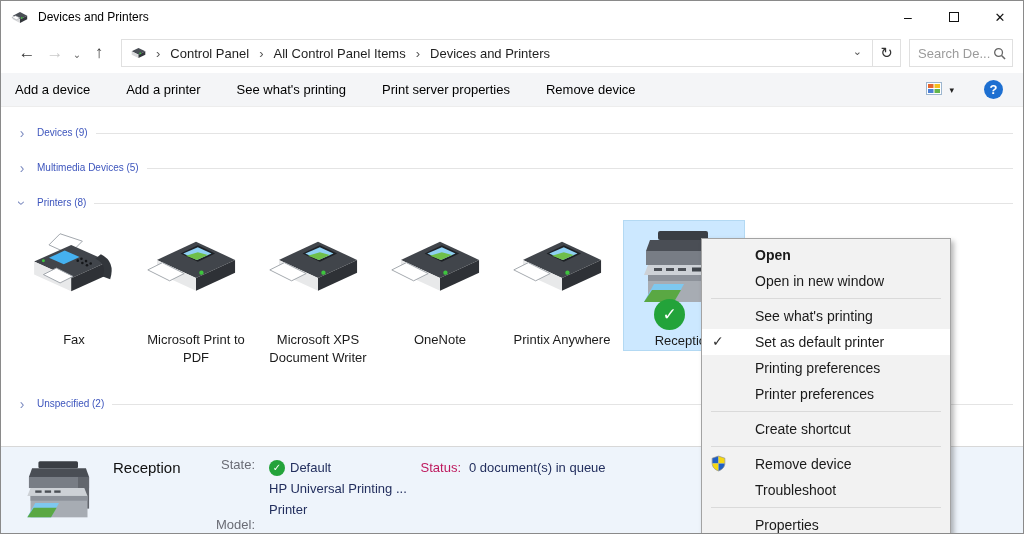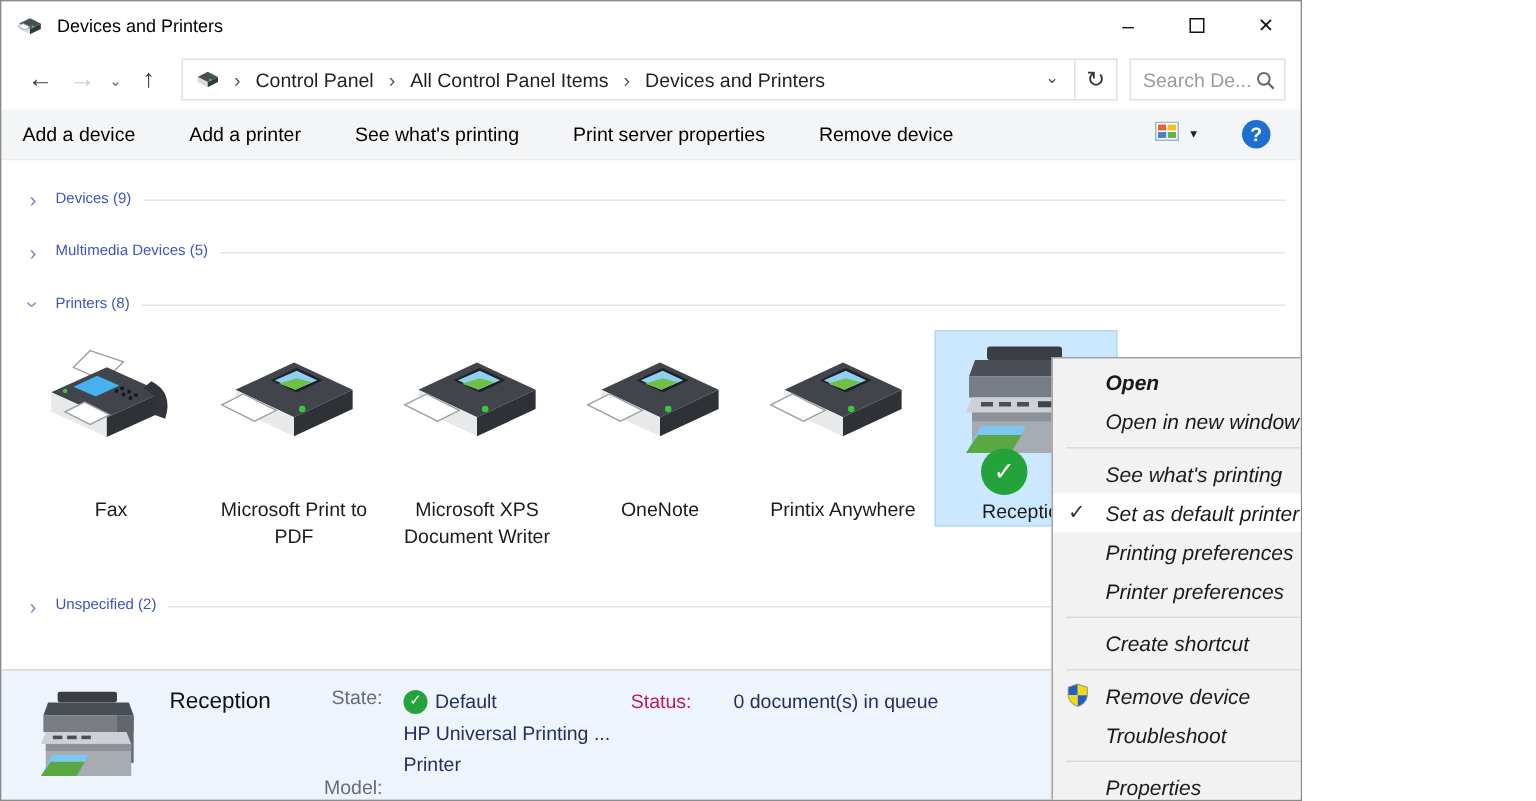--- a/index.html
+++ b/index.html
@@ -1,20 +1,20 @@
 <!DOCTYPE html>
 <html><head>
 <meta charset="utf-8">
 <style>
   * { box-sizing: border-box; margin: 0; padding: 0; }
   html,body { background:#fff; }
   body { font-family: "Liberation Sans", "DejaVu Sans", sans-serif; }
 
   .window {
-    position: relative; width: 868px; height: 534px;
+    position: relative; width: 1024px; height: 534px;
     border: 1px solid #8a8a8a; background: #fff; overflow: hidden;
   }
 
   
   .titlebar { height: 32px; display: flex; align-items: center; padding-left: 10px; background:#fff; }
   .titlebar .app-icon { width: 20px; display:flex; }
   .titlebar .title { font-size: 12px; color: #000; margin-left: 7px; }
   .titlebar .spacer { flex: 1; }
   .win-btn { width: 46px; height: 32px; display:flex; align-items:center; justify-content:center;
              font-size: 14px; color:#111; }
@@ -78,32 +78,32 @@
   .details .printer-img { width: 78px; display:flex; }
   .d-name { width: 84px; margin-left: 14px; font-size: 15px; color: #0f0f0f; padding-top: 2px; }
   .d-col { display: flex; flex-direction: column; }
   .d-row { height: 21px; display: flex; align-items: center; font-size: 13px; white-space: nowrap; }
   .d-labels { width: 58px; gap: 45px; }
   .d-labels .d-row { justify-content: flex-end; color: #6a6c75; }
   .d-values { width: 146px; margin-left: 14px; }
   .d-values .d-row { color: #232f5e; overflow: visible; }
   .d-labels2 { width: 46px; }
   .d-labels2 .d-row { justify-content: flex-end; color: #be185d; }
-  .d-value2 { margin-left: 28px; align-items: flex-end; }
+  .d-value2 { margin-left: 8px; align-items: flex-end; }
   .d-value2 .d-row { color: #232f5e; }
   .state-check { width: 16px; height: 16px; border-radius: 50%; background: #23a33a; color: #fff;
                  font-size: 10px; font-weight: bold; display: flex; align-items: center;
                  justify-content: center; margin-right: 5px; }
 
   
   .context-menu { position: absolute; left: 700px; top: 237px; width: 250px; z-index: 50;
                   background: #f2f2f2; border: 1px solid #a3a3a3;
                   box-shadow: 3px 3px 5px rgba(0,0,0,0.28); padding: 3px 0; }
-  .cm-item { height: 26px; display: flex; align-items: center; padding-left: 35px;
-             font-size: 14px; color: #1a1a1a; position: relative; font-style: italic; }
+  .cm-item { height: 26px; display: flex; align-items: center; padding-left: 53px;
+             font-size: 14px; color: #1a1a1a; position: relative; }
   .cm-item.bold { font-weight: bold; }
   .cm-item.highlighted { background: #ffffff; }
   .cm-check { position: absolute; left: 10px; top: 4px; font-size: 14px; color: #333; }
   .cm-shield { position: absolute; left: 8px; top: 4px; display: flex; }
   .cm-sep { height: 1px; background: #dadada; margin: 4px 9px; }
 </style>
 </head>
 <body>
 
 <div class="window">

